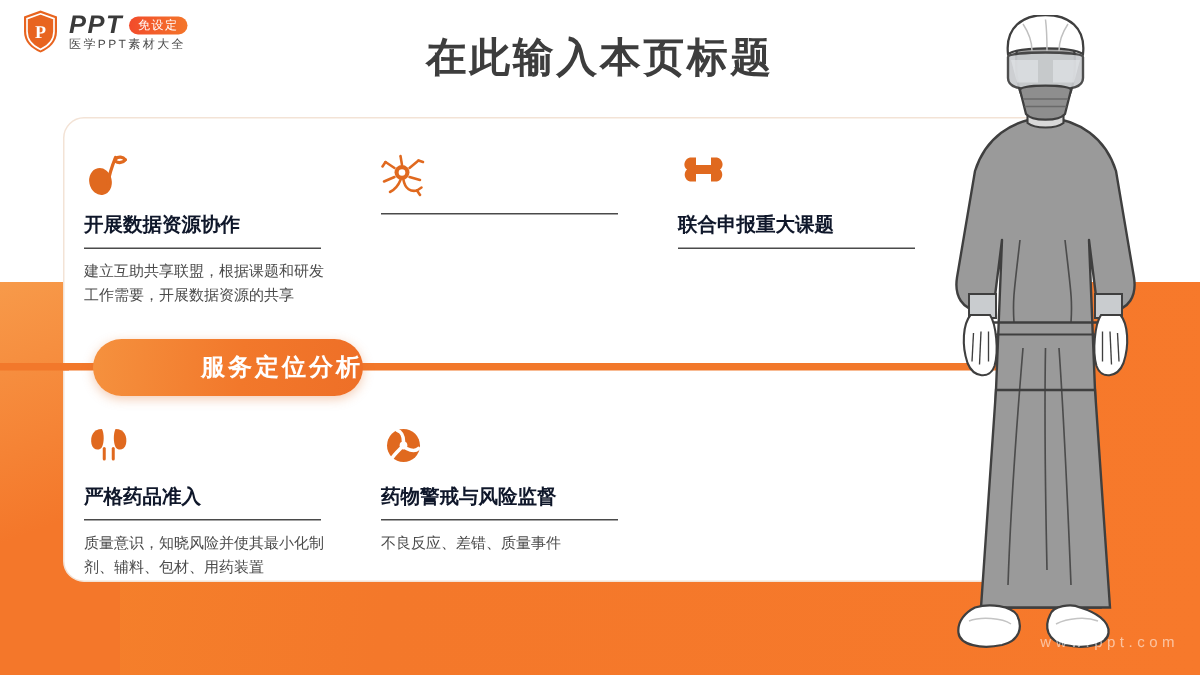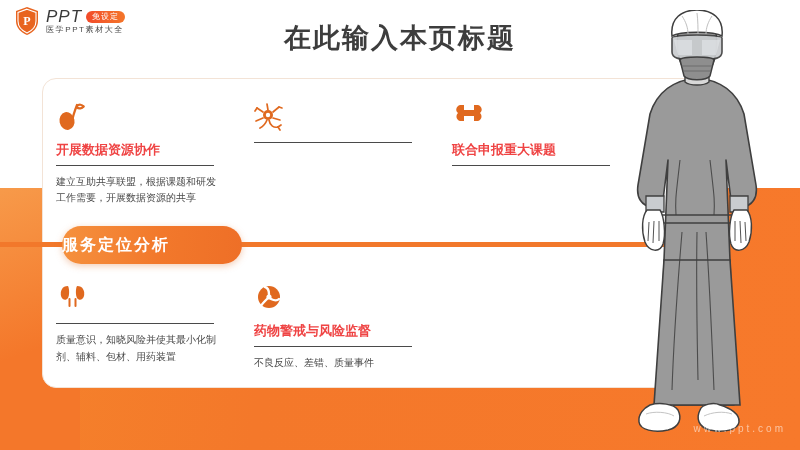--- a/index.html
+++ b/index.html
@@ -89,21 +89,21 @@
     width: 26px;
     height: 30px;
     position: relative;
     flex: 0 0 auto;
   }
   .logo-shield svg { display: block; }
   .logo-texts { display: flex; flex-direction: column; gap: 1px; }
   .logo-top { display: flex; align-items: center; gap: 4px; }
   .logo-ppt {
     font-size: 17px;
-    font-weight: normal;
+    font-weight: bold;
     font-style: italic;
     color: #3a3a3a;
     letter-spacing: 1px;
     line-height: 1;
   }
   .logo-badge {
     background: linear-gradient(90deg, #F24B2B, #F4762A);
     color: #ffffff;
     font-size: 8px;
     padding: 2px 6px;
@@ -152,21 +152,21 @@
     height: 40px;
     display: flex;
     align-items: flex-end;
     margin-bottom: 6px;
   }
   .card-icon svg { display: block; }
 
   .card-title {
     font-size: 13px;
     font-weight: bold;
-    color: #ef4444;
+    color: #0f172a;
     line-height: 1.2;
     margin-bottom: 7px;
     white-space: nowrap;
   }
   .card-rule {
     width: 158px;
     height: 1px;
     background: #4a4a4a;
     margin-bottom: 8px;
   }
@@ -182,21 +182,21 @@
     position: absolute;
     left: 62px;
     top: 226px;
     width: 180px;
     height: 38px;
     border-radius: 19px;
     background: linear-gradient(95deg, #F5913E 0%, #F2782B 55%, #EE6F27 100%);
     box-shadow: 0 2px 7px rgba(220,110,40,0.35);
     display: flex;
     align-items: center;
-    justify-content: flex-start;
+    justify-content: flex-end;
     z-index: 8;
   }
   .pill-label {
     color: #ffffff;
     font-size: 16px;
     font-weight: bold;
     letter-spacing: 2px;
   }
 
   
@@ -314,20 +314,21 @@
 
     <div class="card">
       <div class="card-icon">
         <svg width="34" height="34" viewBox="0 0 34 34">
           <path d="M12 3 C6 3 4 8 5 13 C6 17 10 18 12 15 C13.5 12 13.5 6 12 3 Z" fill="#E0691F"></path>
           <path d="M21 3 C27 3 29 8 28 13 C27 17 23 18 21 15 C19.5 12 19.5 6 21 3 Z" fill="#E0691F"></path>
           <rect x="12.5" y="15" width="2" height="9" rx="1" fill="#E0691F"></rect>
           <rect x="18.5" y="15" width="2" height="9" rx="1" fill="#E0691F"></rect>
         </svg>
       </div>
+      <div class="card-title">严格药品准入</div>
       <div class="card-rule"></div>
       <div class="card-body">质量意识，知晓风险并使其最小化制剂、辅料、包材、用药装置</div>
     </div>
 
 
     <div class="card">
       <div class="card-icon">
         <svg width="34" height="34" viewBox="0 0 34 34">
           <circle cx="15" cy="14" r="11" fill="#E0691F"></circle>
           <circle cx="15" cy="14" r="2.6" fill="#ffffff"></circle>

